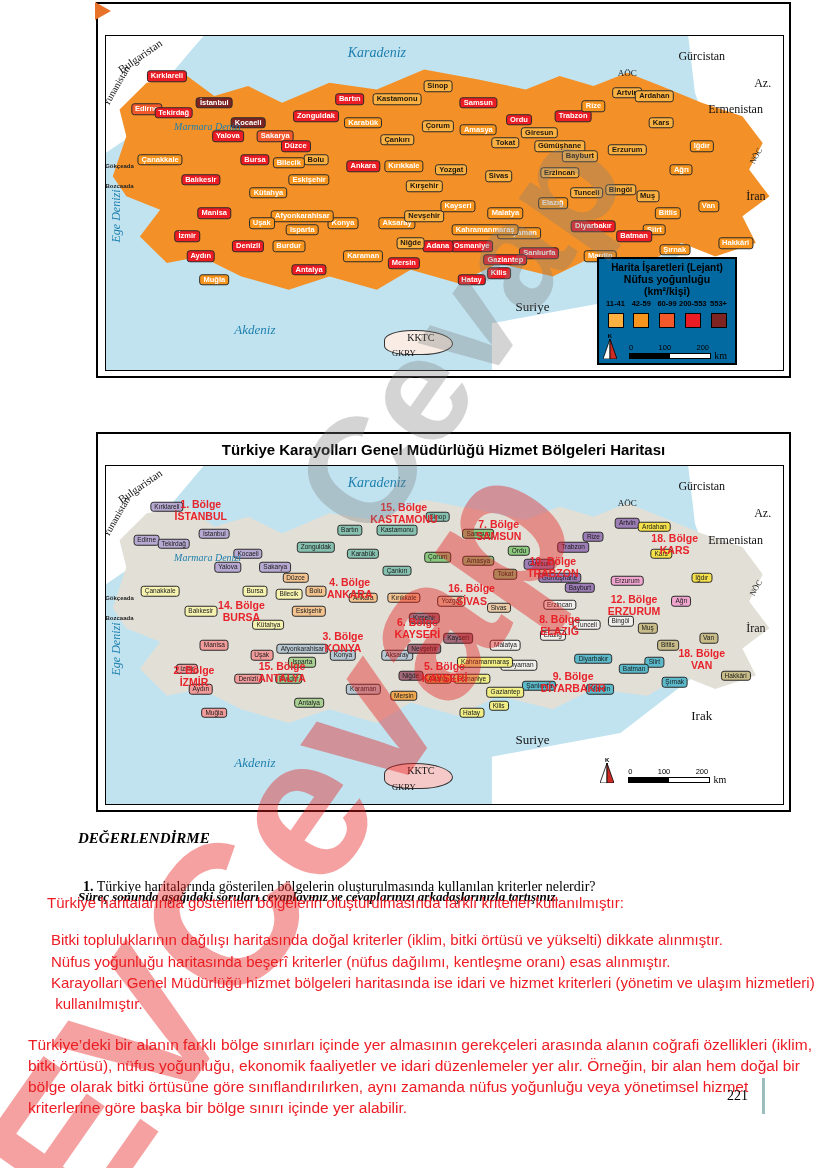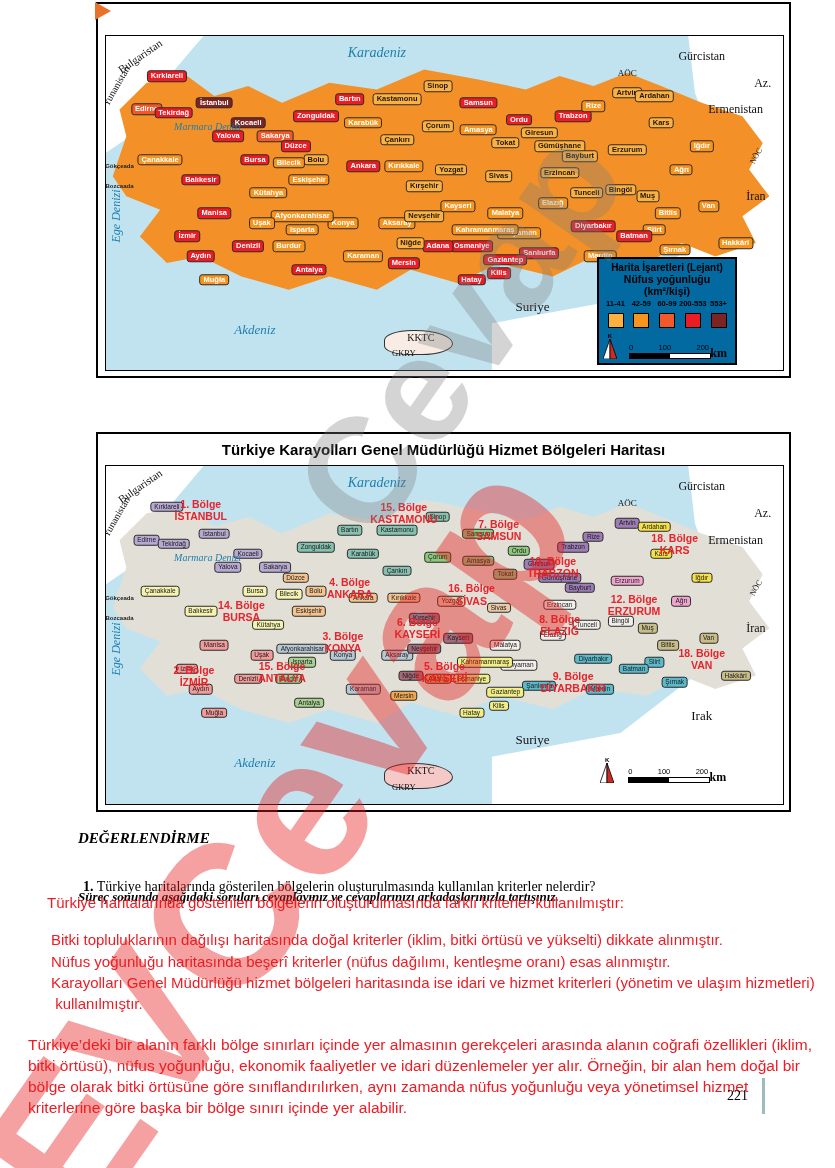--- a/index.html
+++ b/index.html
@@ -46,21 +46,21 @@
   .lg-row{display:flex;justify-content:space-between;}
   .lg-item{display:flex;flex-direction:column;align-items:center;width:25px;}
   .lg-range{font-size:7.5px;font-weight:bold;margin-bottom:5px;white-space:nowrap;}
   .lg-sw{width:14px;height:13px;border:1px solid #000;}
   .scale-row{display:flex;align-items:flex-end;gap:8px;margin-top:5px;}
   .north{display:flex;flex-direction:column;align-items:center;font-size:6px;font-weight:bold;color:#000;}
   .sbar{position:relative;margin-left:4px;}
   .sticks{display:flex;justify-content:space-between;width:80px;font-size:7.5px;margin-bottom:1px;}
   .sline{width:80px;height:4px;border:1px solid #000;display:flex;}
   .sline .b{width:50%;background:#000;} .sline .w{width:50%;background:#fff;}
-  .skm{position:absolute;right:-16px;bottom:-2px;font-size:12px;font-family:"Liberation Serif",serif;font-weight:bold;}
+  .skm{position:absolute;right:-16px;bottom:-2px;font-size:10px;font-family:"Liberation Serif",serif;}
   .map2scale{position:absolute;left:73%;top:86%;z-index:20;display:flex;align-items:flex-end;gap:10px;}
   
   .wm{position:absolute;font-weight:bold;z-index:50;pointer-events:none;transform:rotate(-55deg);
       transform-origin:left center;white-space:nowrap;}
   .wm-gray{left:330px;top:430px;font-size:150px;color:rgba(125,125,125,0.33);}
   .wm-red{left:30px;top:1080px;font-size:200px;color:rgba(230,30,32,0.42);}
   
   .ev{position:absolute;color:#000;}
   .ev-head{left:78px;top:830px;font-family:"Liberation Serif",serif;font-weight:bold;font-style:italic;font-size:15px;}
   .ev-intro{left:78px;top:875px;font-family:"Liberation Serif",serif;font-weight:bold;font-style:italic;font-size:13px;margin-top:14px;}

